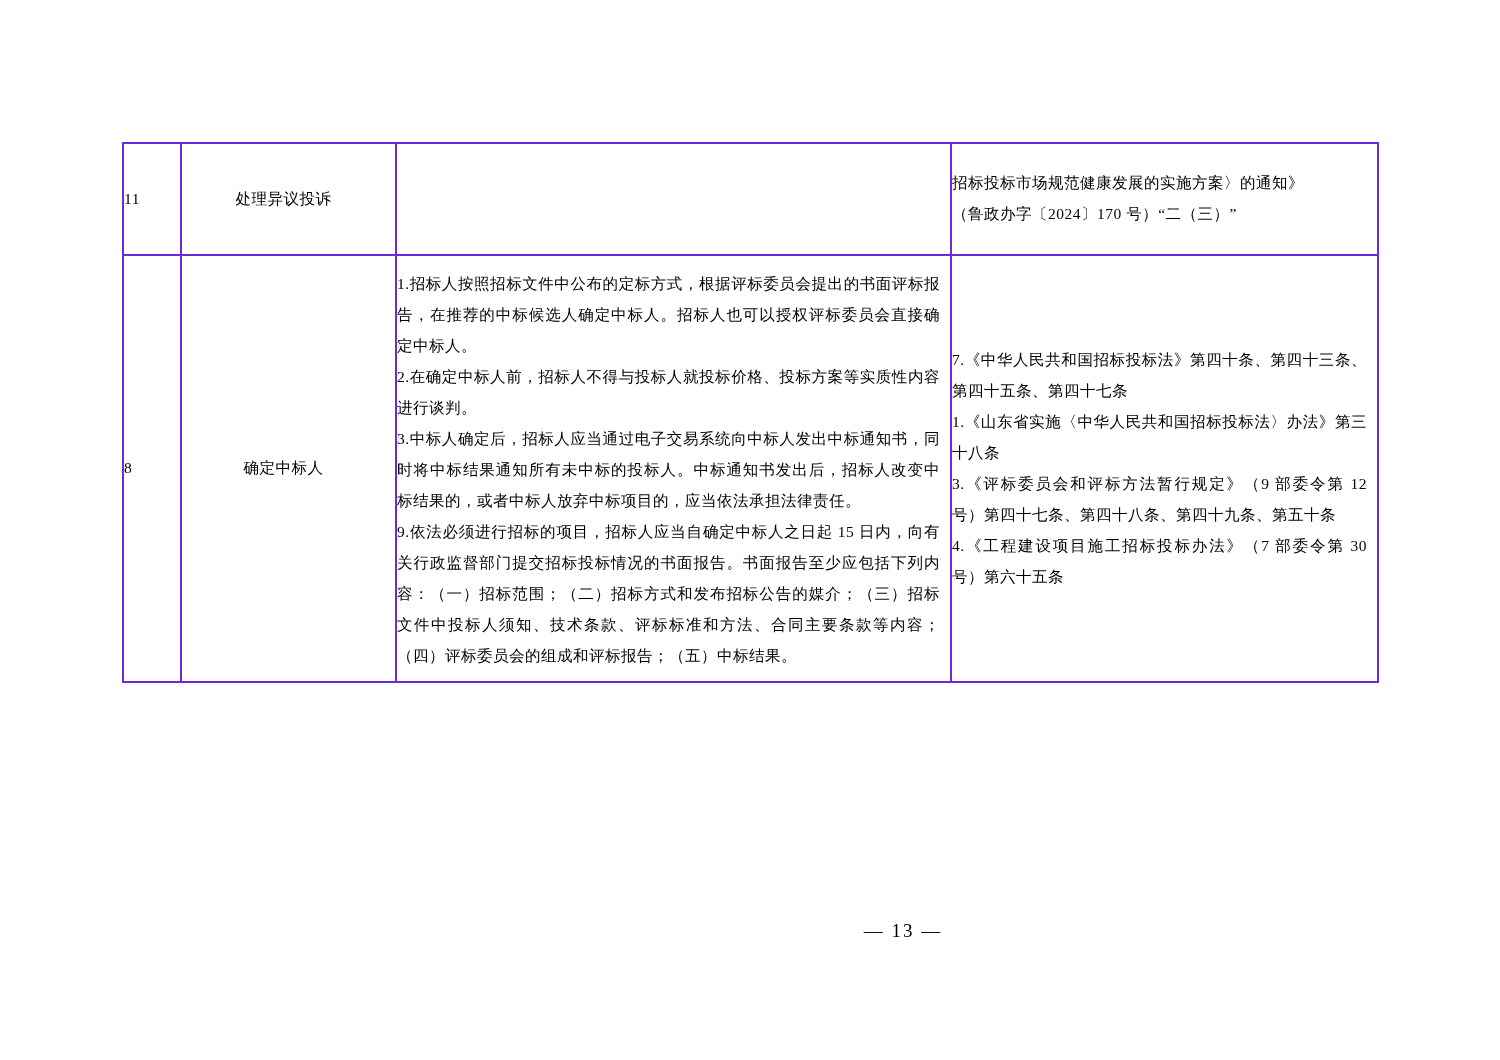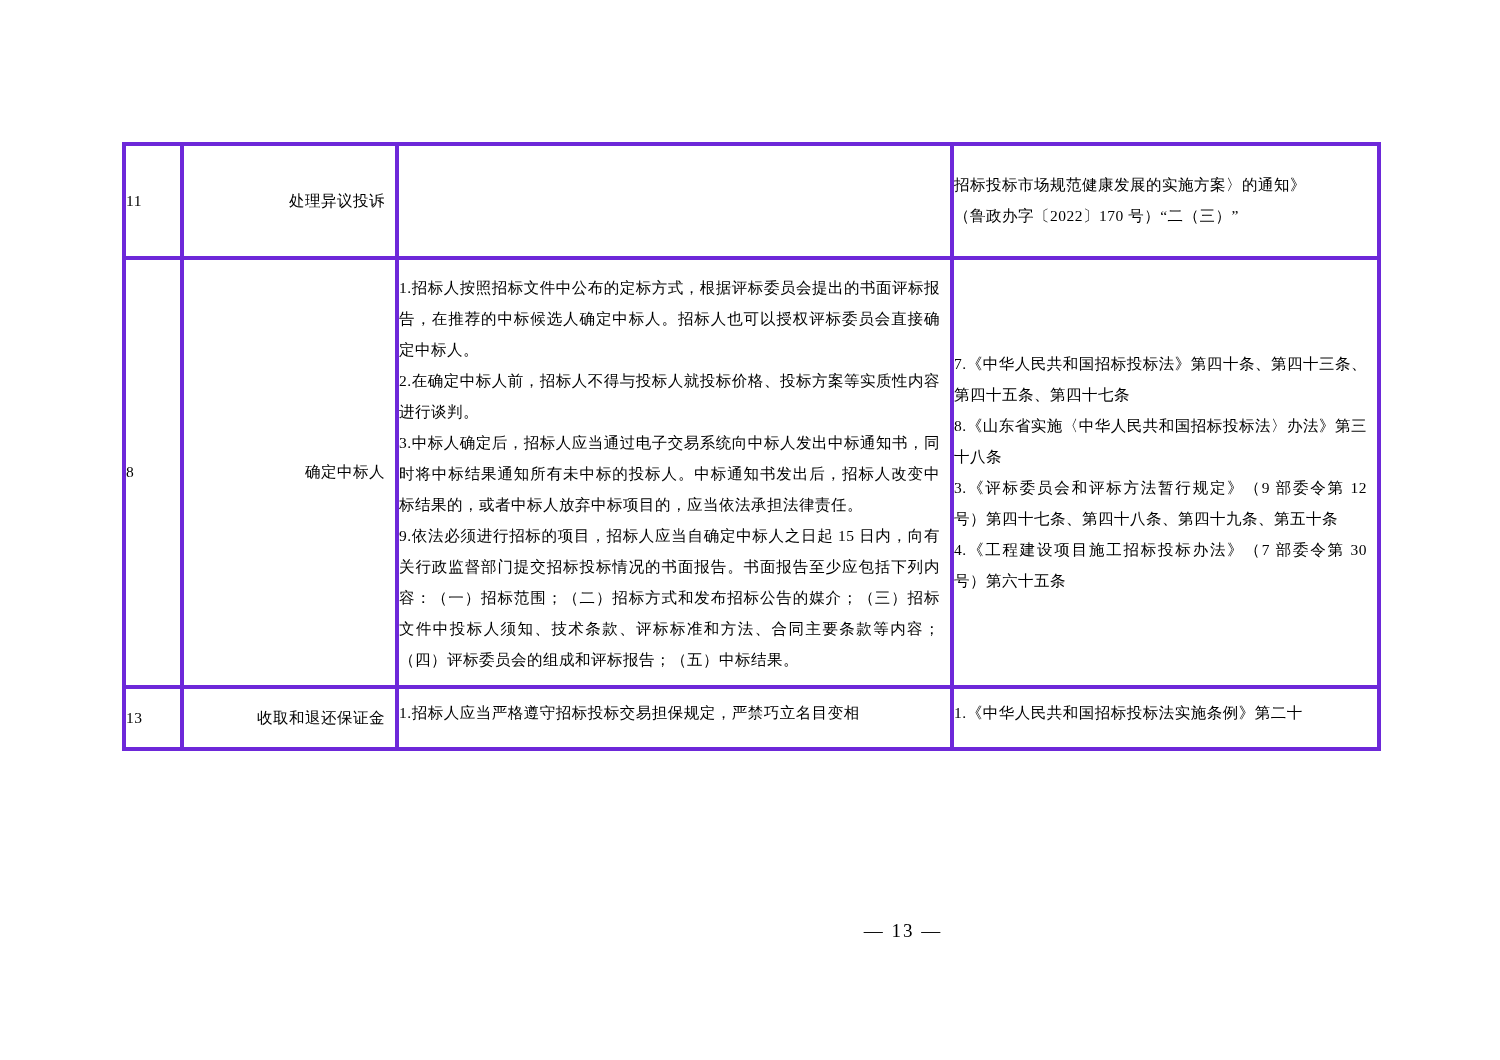--- a/index.html
+++ b/index.html
@@ -24,38 +24,38 @@
   }
   table.doc-table {
     position: absolute;
     left: 122px;
     top: 142px;
     width: 1255px;
     border-collapse: collapse;
     table-layout: fixed;
   }
   table.doc-table td {
-    border: 4px solid #6d28d9;
+    border: 2px solid #6d28d9;
     vertical-align: middle;
     padding: 8px 10px 10px 0;
     font-size: 15.5px;
     line-height: 2.0;
     letter-spacing: 0.5px;
   }
   col.c-index { width: 58px; }
   col.c-name  { width: 215px; }
   col.c-body  { width: 555px; }
   col.c-basis { width: 427px; }
 
   td.idx {
     vertical-align: middle;
     font-size: 15.5px;
   }
   td.name {
-    text-align: right;
+    text-align: center;
     vertical-align: middle;
     font-size: 15.5px;
   }
   td.body {
     text-align: left;
     vertical-align: top;
   }
   td.basis {
     text-align: left;
     vertical-align: middle;
@@ -96,51 +96,41 @@
       <col class="c-body">
       <col class="c-basis">
     </colgroup>
     <tbody>
       <tr class="row-11">
         <td class="idx">11</td>
         <td class="name">处理异议投诉</td>
         <td class="body"></td>
         <td class="basis">
           <p>招标投标市场规范健康发展的实施方案〉的通知》</p>
-          <p>（鲁政办字〔2022〕170 号）“二（三）”</p>
+          <p>（鲁政办字〔2024〕170 号）“二（三）”</p>
         </td>
       </tr>
 
       <tr class="row-12">
         <td class="idx">8</td>
         <td class="name">确定中标人</td>
         <td class="body">
           <p>1.招标人按照招标文件中公布的定标方式，根据评标委员会提出的书面评标报告，在推荐的中标候选人确定中标人。招标人也可以授权评标委员会直接确定中标人。</p>
           <p>2.在确定中标人前，招标人不得与投标人就投标价格、投标方案等实质性内容进行谈判。</p>
           <p>3.中标人确定后，招标人应当通过电子交易系统向中标人发出中标通知书，同时将中标结果通知所有未中标的投标人。中标通知书发出后，招标人改变中标结果的，或者中标人放弃中标项目的，应当依法承担法律责任。</p>
           <p>9.依法必须进行招标的项目，招标人应当自确定中标人之日起 15 日内，向有关行政监督部门提交招标投标情况的书面报告。书面报告至少应包括下列内容：（一）招标范围；（二）招标方式和发布招标公告的媒介；（三）招标文件中投标人须知、技术条款、评标标准和方法、合同主要条款等内容；（四）评标委员会的组成和评标报告；（五）中标结果。</p>
         </td>
         <td class="basis">
           <p>7.《中华人民共和国招标投标法》第四十条、第四十三条、第四十五条、第四十七条</p>
-          <p>8.《山东省实施〈中华人民共和国招标投标法〉办法》第三十八条</p>
+          <p>1.《山东省实施〈中华人民共和国招标投标法〉办法》第三十八条</p>
           <p>3.《评标委员会和评标方法暂行规定》（9 部委令第 12 号）第四十七条、第四十八条、第四十九条、第五十条</p>
           <p>4.《工程建设项目施工招标投标办法》（7 部委令第 30 号）第六十五条</p>
         </td>
       </tr>
 
-      <tr class="row-13">
-        <td class="idx">13</td>
-        <td class="name">收取和退还保证金</td>
-        <td class="body">
-          <p>1.招标人应当严格遵守招标投标交易担保规定，严禁巧立名目变相</p>
-        </td>
-        <td class="basis">
-          <p>1.《中华人民共和国招标投标法实施条例》第二十</p>
-        </td>
-      </tr>
     </tbody>
   </table>
 
   <div class="page-number">
     <span class="pn-inner">— 13 —</span>
   </div>
 
 </div>
 
 </body></html>

